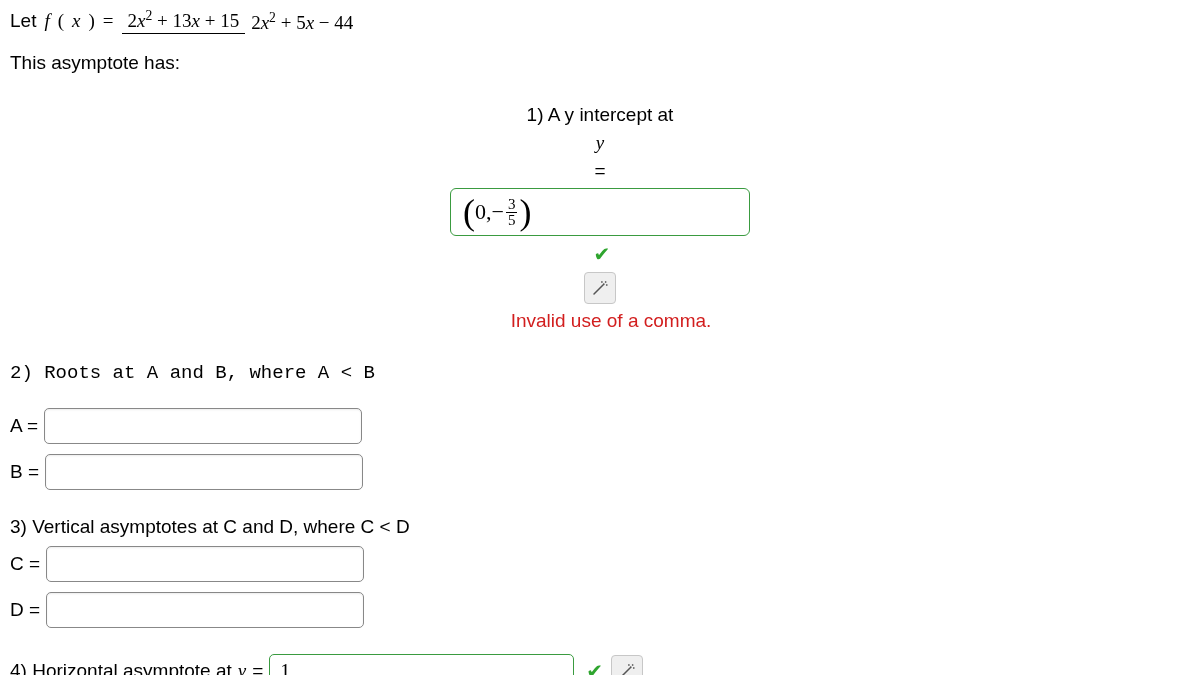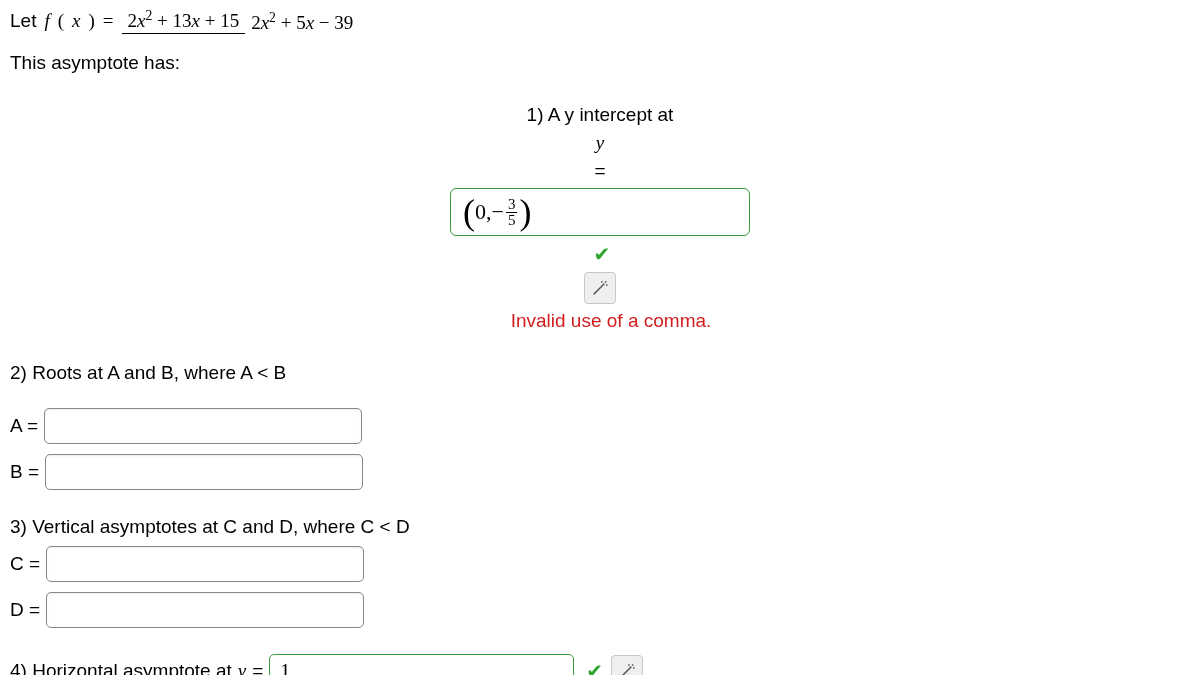--- a/index.html
+++ b/index.html
@@ -134,21 +134,21 @@
   <span class="math">f</span>
   <span class="mathup">(</span>
     <span class="math">x</span>
     <span class="mathup">)</span>
   <span class="mathup"> = </span>
   <span class="frac">
     <span class="num">
       <span class="mathup">2</span><span class="math">x</span><span class="mathup sup">2</span><span class="mathup"> + 13</span><span class="math">x</span><span class="mathup"> + 15</span>
     </span>
     <span class="den">
-      <span class="mathup">2</span><span class="math">x</span><span class="mathup sup">2</span><span class="mathup"> + 5</span><span class="math">x</span><span class="mathup"> − 39</span>
+      <span class="mathup">2</span><span class="math">x</span><span class="mathup sup">2</span><span class="mathup"> + 5</span><span class="math">x</span><span class="mathup"> − 44</span>
     </span>
   </span>
 </div>
 
 <div style="margin-bottom:30px;">This asymptote has:</div>
 
 <div class="row" style="margin-bottom:30px;flex-direction:column;">
   <span>1) A y intercept at </span>
     <span class="math">y</span>
     <span>= </span>
@@ -167,21 +167,21 @@
   <span class="toolbtn">
     <svg class="wand" viewBox="0 0 24 24">
       <path d="M4 20 L16 8" stroke="#555" stroke-width="2" stroke-linecap="round" fill="none"></path>
       <circle cx="17" cy="7" r="1.2" fill="#555"></circle>
       <path d="M19 4 l1 0 M19.5 3.5 l0 1 M20.5 8 l1 0 M21 7.5 l0 1 M14 4 l1 0 M14.5 3.5 l0 1" stroke="#555" stroke-width="1.2" stroke-linecap="round"></path>
     </svg>
   </span>
   <span class="error-msg">Invalid use of a comma.</span>
 </div>
 
-<div style="margin-bottom:24px;">2) Roots at A and B, where A &lt; B</div>
+<div style="margin-bottom:24px;font-family:Liberation Mono, monospace;">2) Roots at A and B, where A &lt; B</div>
 <div class="row">
   <span>A = </span>
   <input type="text" class="mathbox" style="width: 300px;" value="">
 </div>
 <div class="row" style="margin-bottom:26px;">
   <span>B = </span>
   <input type="text" class="mathbox" style="width: 300px;" value="">
 </div>
 
 <div style="margin-bottom:8px;">3) Vertical asymptotes at C and D, where C &lt; D</div>

